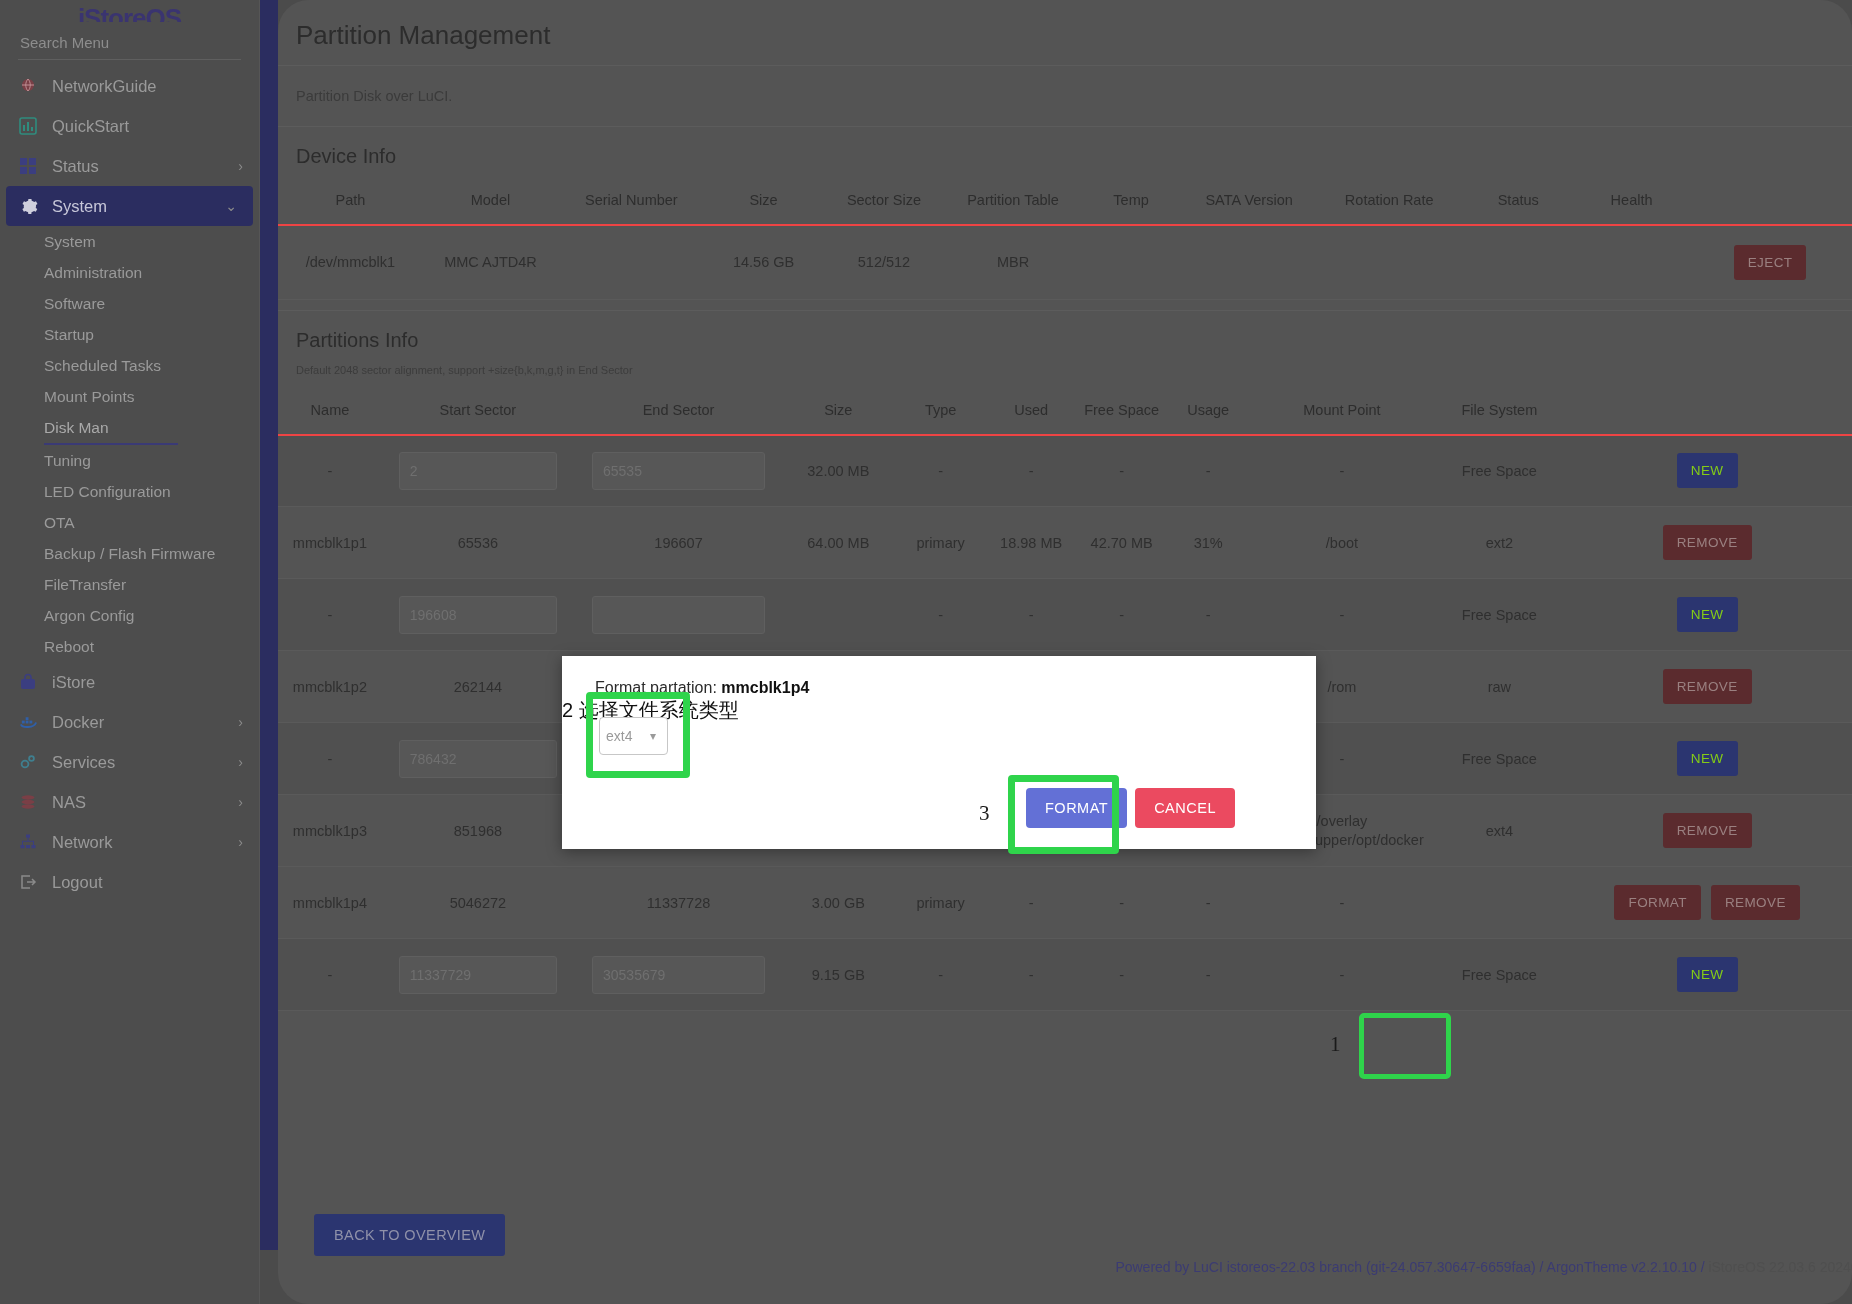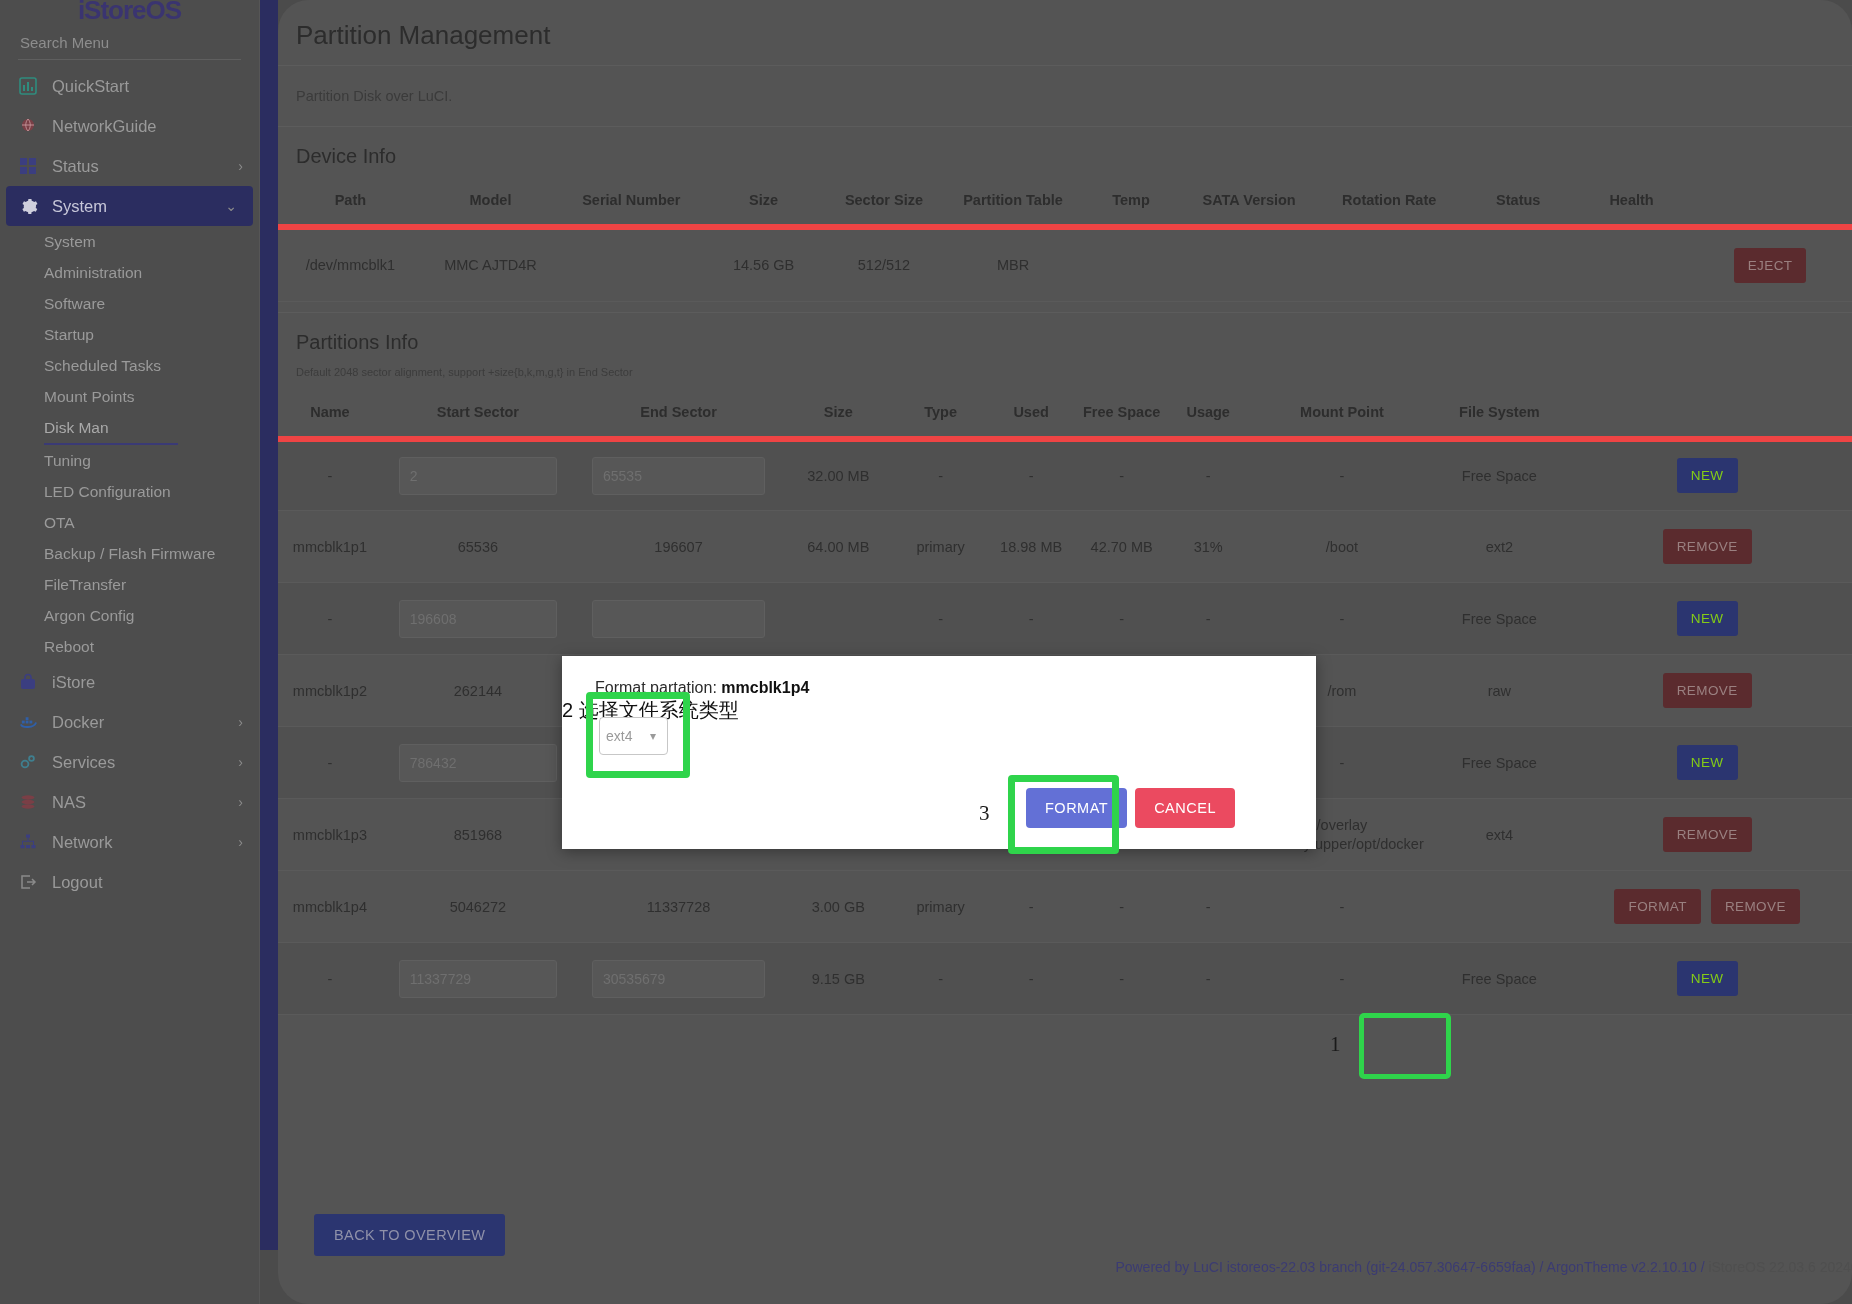--- a/index.html
+++ b/index.html
@@ -13,21 +13,21 @@
   #app { position: relative; width: 1852px; height: 1304px; }
 
   
   #sidebar {
     position: absolute; left: 0; top: 0; width: 260px; height: 1304px;
     background: #4d4d4d;
     border-right: 1px solid #565656;
     overflow: hidden;
   }
   .logo {
-    height: 22px; text-align: center; padding-top: 0px;
+    height: 22px; text-align: center; padding-top: 8px;
     font-size: 26px; font-weight: 700; letter-spacing: -1px;
     color: #3a3470; line-height: 20px; overflow: hidden;
   }
   .search-wrap { padding: 6px 18px 0 18px; }
   .search-input {
     width: 100%; background: transparent; border: none;
     border-bottom: 1px solid #5f5f5f;
     color: #8e8e8e; font-size: 15px; padding: 6px 2px 8px 2px;
     font-family: "Liberation Sans", sans-serif; outline: none;
   }
@@ -84,23 +84,23 @@
   }
   .section-title {
     font-size: 20px; color: #2c2c2c; padding: 18px 0 8px 18px; font-weight: 400;
   }
   .section-note {
     font-size: 11px; color: #3c3c3c; padding: 4px 0 10px 18px;
   }
 
   table { width: 100%; border-collapse: collapse; table-layout: fixed; }
   th {
-    font-size: 14.5px; color: #2d2d2d; font-weight: 700;
+    font-size: 14.5px; color: #2d2d2d; font-weight: 400;
     padding: 16px 4px 16px 4px; text-align: center;
-    border-bottom: 6px solid #ef4444;
+    border-bottom: 2px solid #ef4444;
   }
   td {
     font-size: 14.5px; color: #2f2f2f; text-align: center;
     padding: 14px 4px; border-bottom: 1px solid #5a5a5a;
     vertical-align: middle;
   }
   tr.alt td { background: #505050; }
   .cell-input {
     width: 86%; height: 38px; background: #575757;
     border: 1px solid #5f5f5f; border-radius: 3px;
@@ -200,38 +200,38 @@
   <div id="sidebar">
     <div class="logo">iStoreOS</div>
     <div class="search-wrap">
       <input class="search-input" type="text" placeholder="Search Menu" style="">
     </div>
     <div class="nav">
 
       <div class="nav-item">
         <span class="nav-icon">
           <svg width="18" height="18" viewBox="0 0 18 18">
+              <circle cx="9" cy="8" r="6" fill="#7a3f46"></circle>
+              <path d="M3 8h12M9 2c3 3 3 9 0 12M9 2C6 5 6 11 9 14" stroke="#c08f94" stroke-width="1" fill="none"></path>
+            </svg>
+        </span>
+        <span class="nav-label">NetworkGuide</span>
+        <span class="chev"></span>
+      </div>
+
+      <div class="nav-item">
+        <span class="nav-icon">
+          <svg width="18" height="18" viewBox="0 0 18 18">
               <rect x="1" y="1" width="16" height="16" rx="2" fill="none" stroke="#2f8c7e" stroke-width="1.6"></rect>
               <rect x="4" y="8" width="2" height="6" fill="#2f8c7e"></rect>
               <rect x="8" y="5" width="2" height="9" fill="#2f8c7e"></rect>
               <rect x="12" y="10" width="2" height="4" fill="#2f8c7e"></rect>
             </svg>
         </span>
         <span class="nav-label">QuickStart</span>
-        <span class="chev"></span>
-      </div>
-
-      <div class="nav-item">
-        <span class="nav-icon">
-          <svg width="18" height="18" viewBox="0 0 18 18">
-              <circle cx="9" cy="8" r="6" fill="#7a3f46"></circle>
-              <path d="M3 8h12M9 2c3 3 3 9 0 12M9 2C6 5 6 11 9 14" stroke="#c08f94" stroke-width="1" fill="none"></path>
-            </svg>
-        </span>
-        <span class="nav-label">NetworkGuide</span>
         <span class="chev"></span>
       </div>
 
       <div class="nav-item">
         <span class="nav-icon">
           <svg width="18" height="18" viewBox="0 0 18 18">
               <rect x="1" y="1" width="7" height="7" fill="#3b3e80"></rect>
               <rect x="10" y="1" width="7" height="7" fill="#3b3e80"></rect>
               <rect x="1" y="10" width="7" height="7" fill="#3b3e80"></rect>
               <rect x="10" y="10" width="7" height="7" fill="#3b3e80"></rect>

